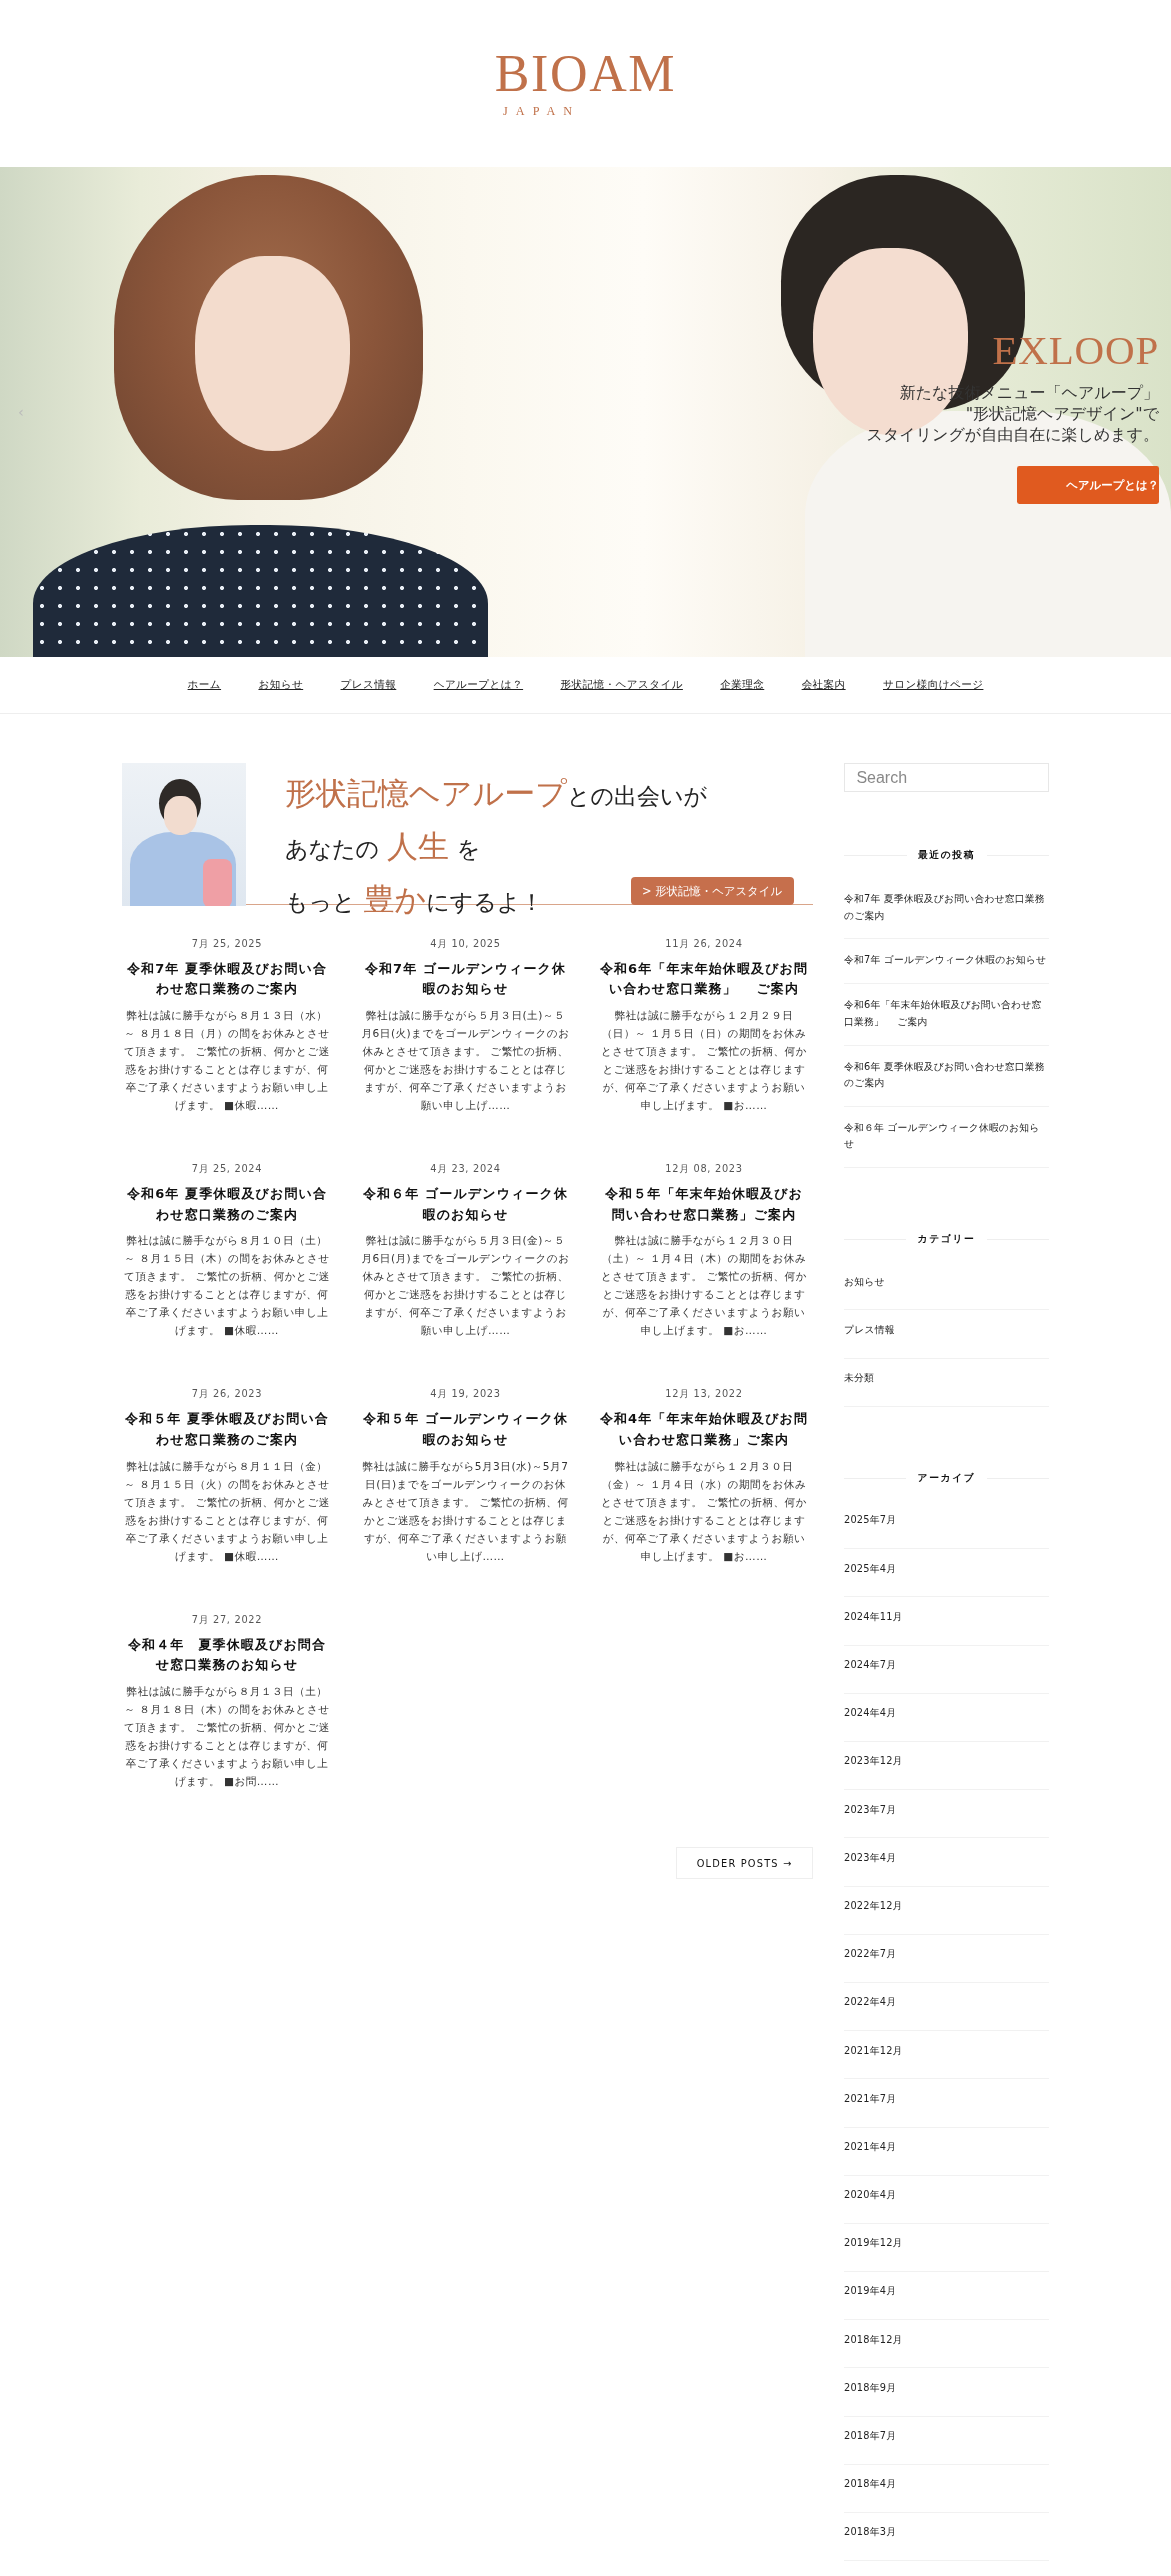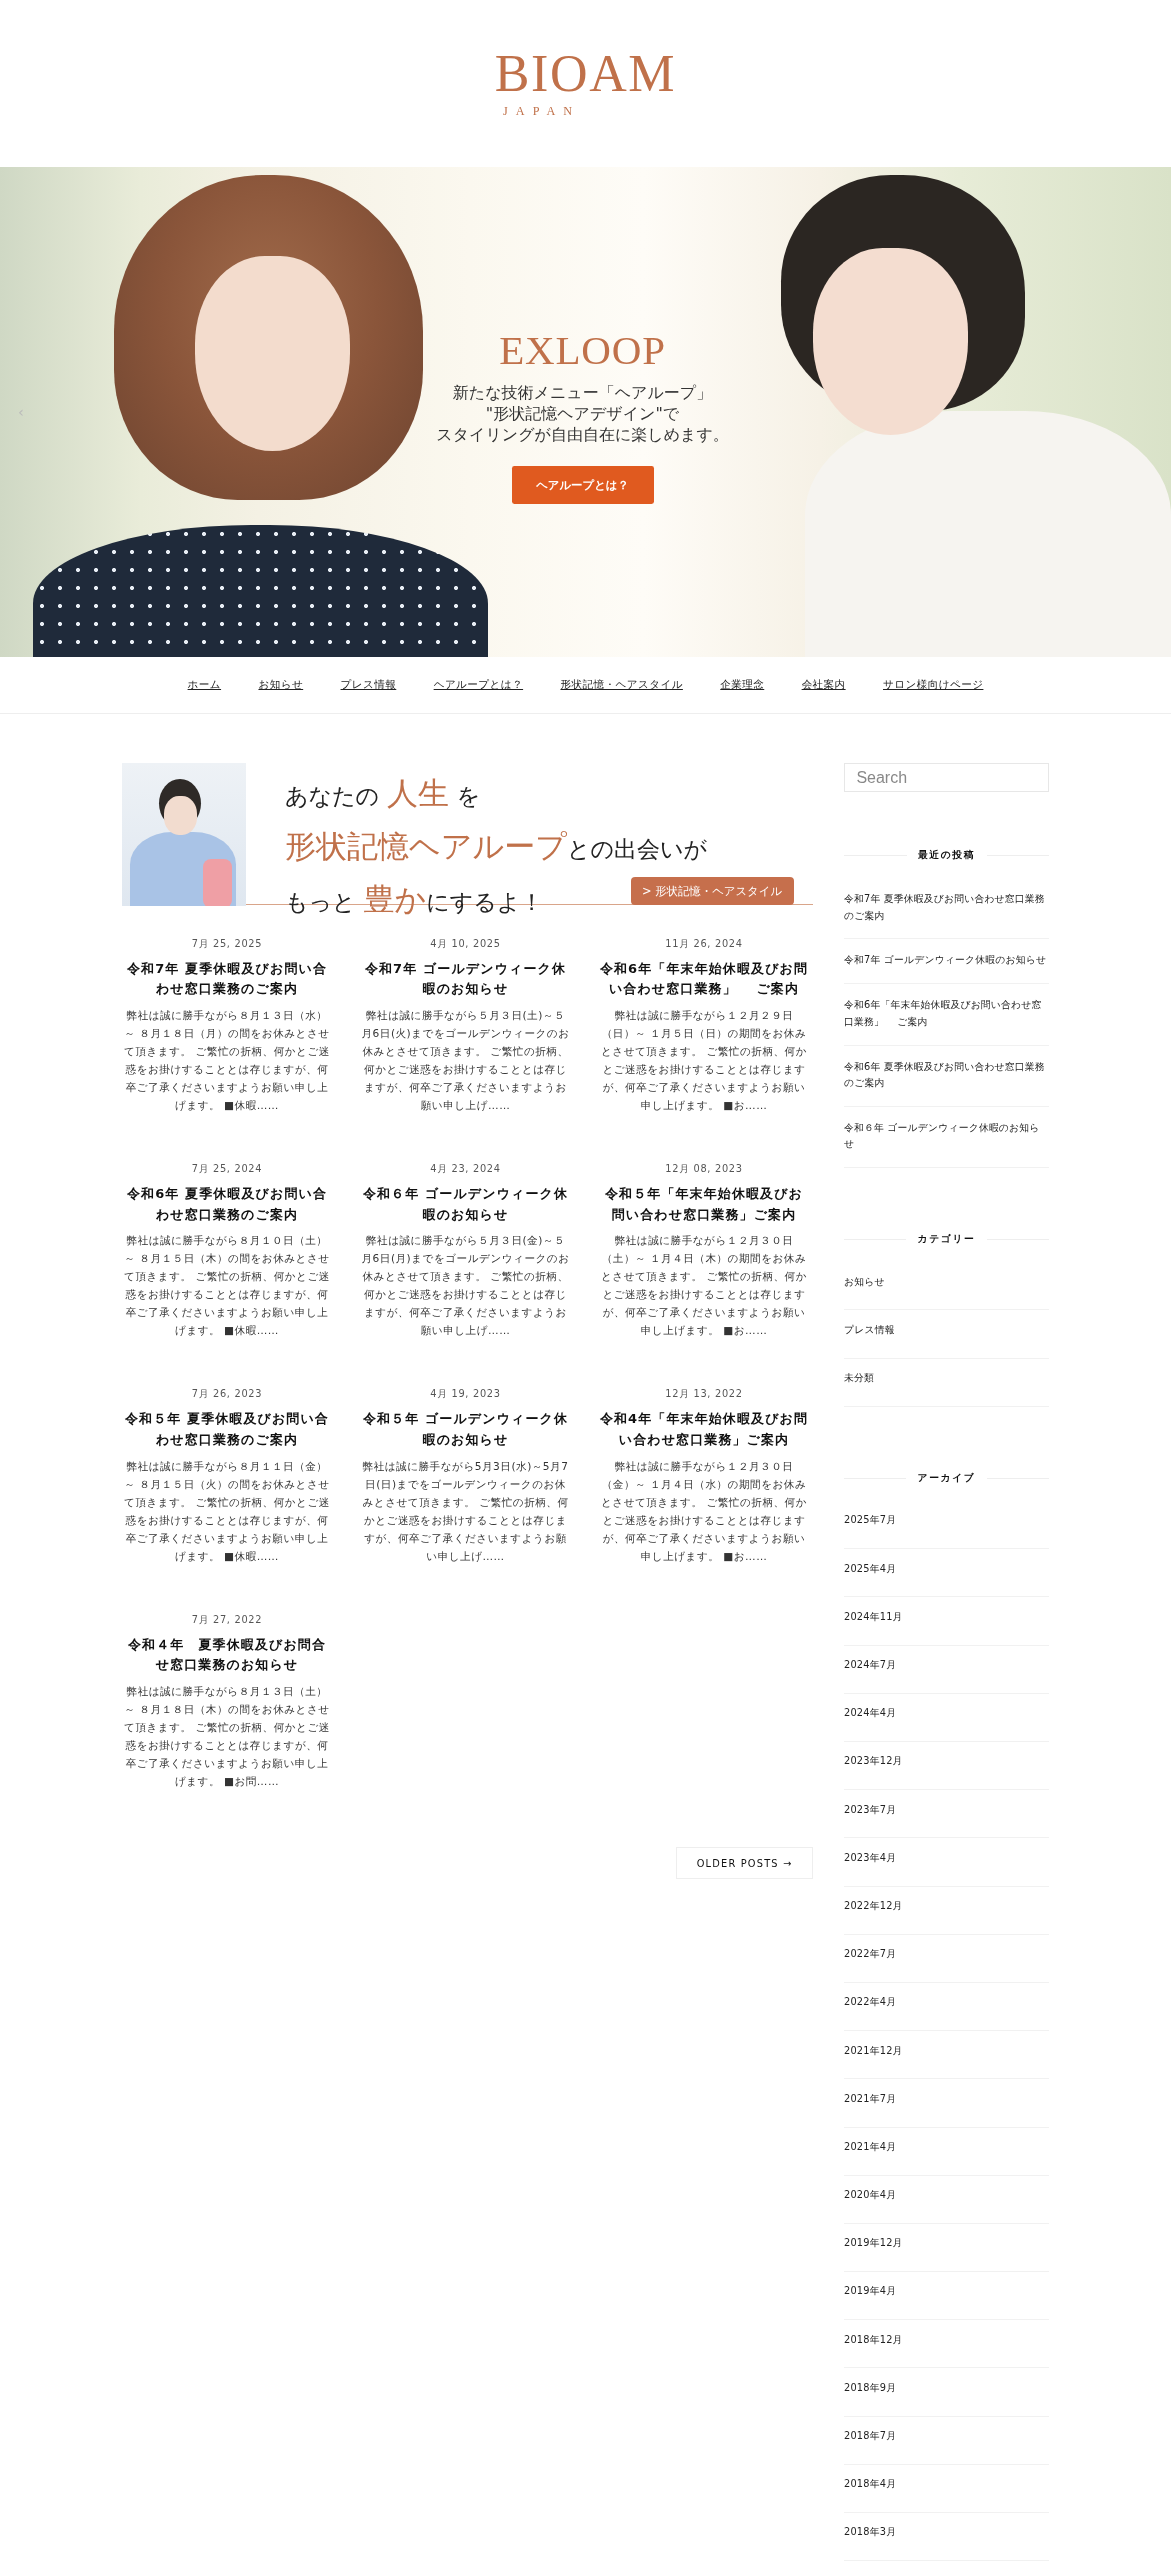--- a/index.html
+++ b/index.html
@@ -15,21 +15,21 @@
   
   .hero { position: relative; height: 490px; overflow: hidden;
     background: linear-gradient(90deg, #cfd8c4 0%, #e9ecd9 12%, #f4f1e4 22%, #fbf8ef 40%, #fefcf7 55%, #f6f1e6 70%, #e7ecd7 82%, #d9e2c8 100%); }
   .hero-fig { position: absolute; border-radius: 50% 50% 10% 10%; }
   .fig-left-hair { left: 114px; top: 8.1px; width: 309px; height: 325px; background: radial-gradient(ellipse at 50% 40%, #a06a4a 0%, #8a553a 50%, #6d4430 100%); border-radius: 48% 48% 40% 40%; }
   .fig-left-face { left: 195px; top: 89px; width: 155px; height: 195px; background: #f3dccd; border-radius: 45% 45% 50% 50%; }
   .fig-left-body { left: 33px; top: 358px; width: 455px; height: 163px; background: radial-gradient(circle, #e8eef5 1.6px, transparent 2.4px) 0 0/18px 18px, #1f2a3a; border-radius: 48% 48% 0 0; }
   .fig-right-hair { left: 781px; top: 8.1px; width: 244px; height: 236px; background: #2b2622; border-radius: 45% 50% 40% 45%; }
   .fig-right-face { left: 813px; top: 81px; width: 155px; height: 187px; background: #f4ddd0; border-radius: 45% 45% 50% 50%; }
   .fig-right-body { left: 805px; top: 244px; width: 366px; height: 260px; background: #f6f4f0; border-radius: 40% 40% 0 0; }
-  .hero-content { position: absolute; left: 0; right: 6px; top: 163px; text-align: center; }
+  .hero-content { position: absolute; left: 0; right: 12px; top: 163px; text-align: right; }
   .hero-title { font-family: "Liberation Serif", "DejaVu Serif", serif; font-size: 41px; color: #c0714a; letter-spacing: 0.8px; line-height: 1; }
   .hero-line { font-size: 16px; color: #333; line-height: 21px; }
   .hero-lines { margin-top: 11.4px; }
   .hero-btn { display: inline-block; margin-top: 21px; background: #e05a1f; color: #fff; font-size: 11.4px; font-weight: bold; padding: 11.4px 0; width: 142px; border-radius: 2.4px; cursor: pointer; }
   .hero-prev { position: absolute; left: 18px; top: 236px; color: #bbb; font-size: 14.6px; }
 
   
   .main-nav { height: 57px; border-bottom: 0.8px solid #eee; display: flex; justify-content: center; align-items: center; gap: 0; text-decoration: underline; }
   .nav-item { font-size: 10.6px; color: #222; padding: 0 18.7px; cursor: pointer; letter-spacing: 0.4px; }
 
@@ -116,26 +116,26 @@
 
     <div class="promo">
       <div class="promo-img">
         <div class="p-body"></div>
           <div class="p-head"></div>
           <div class="p-face"></div>
           <div class="p-mat"></div>
       </div>
       <div class="promo-text">
         <div class="promo-line">
+          <span class="em">形状記憶ヘアループ</span><span class="sm">との出会いが</span>
+        </div>
+        <div class="promo-line">
           <span class="sm">あなたの</span>
           <span class="em">人生</span>
           <span class="sm">を</span>
-        </div>
-        <div class="promo-line">
-          <span class="em">形状記憶ヘアループ</span><span class="sm">との出会いが</span>
         </div>
         <div class="promo-line">
           <span class="sm">もっと</span>
           <span class="em">豊か</span><span class="sm">にするよ！</span>
         </div>
       </div>
       <div class="promo-btn">&gt;  形状記憶・ヘアスタイル</div>
     </div>
 
     <div class="posts">

